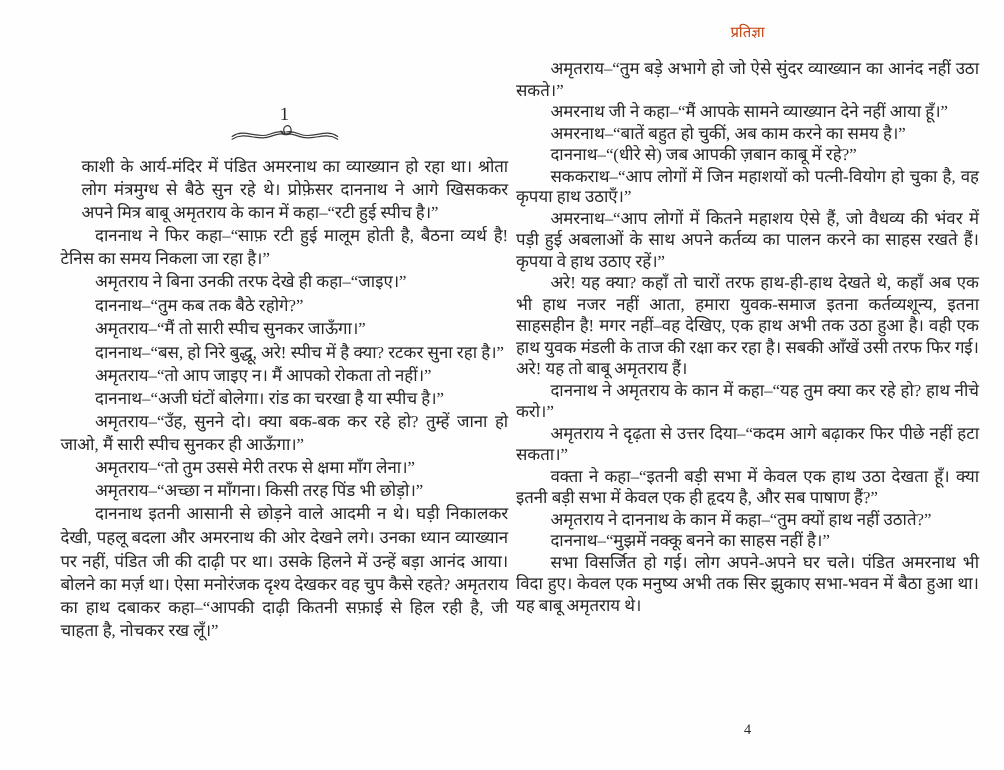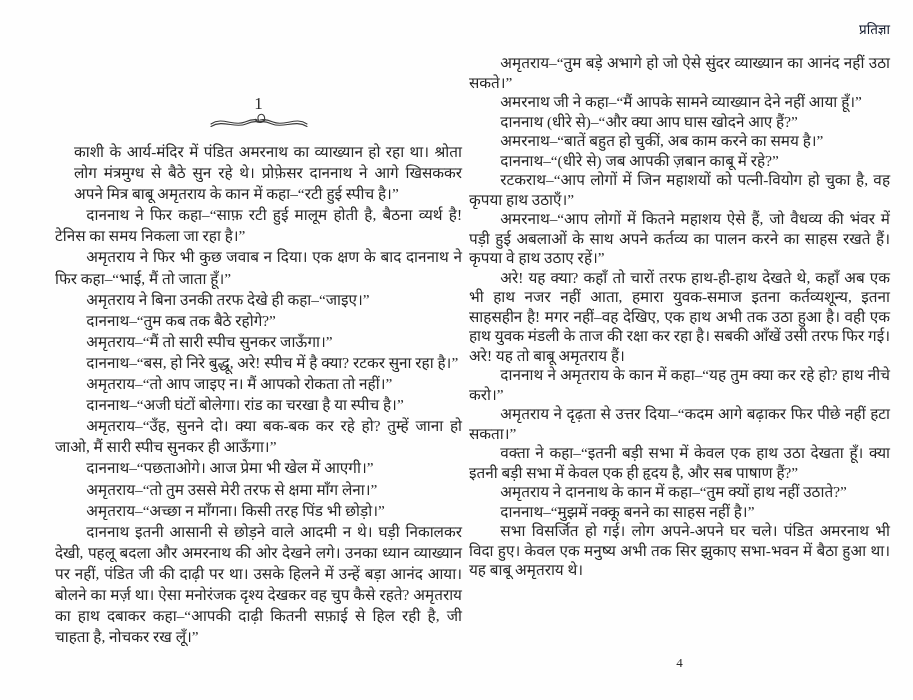--- a/index.html
+++ b/index.html
@@ -37,23 +37,23 @@
     font-size: 17px;
     line-height: 18px;
     color: #2a2a2a;
   }
   .flourish {
     display: block;
     margin: 0 auto;
     margin-top: -2px;
   }
   .running-header {
-    text-align: right;
+    text-align: center;
     font-size: 13.5px;
-    color: #0f172a;
+    color: #c2410c;
     margin-bottom: 15px;
   }
   .text-block p.para {
     margin: 0;
     text-align: justify;
     text-indent: 2.05em;
     font-size: 15.3px;
   }
   .page-left .text-block p.para { line-height: 21.1px; }
   .page-right .text-block p.para { line-height: 19.5px; }
@@ -81,44 +81,41 @@
         <path d="M3 15.5 C 15 8, 27 18, 38 13 C 43 11, 47 10, 50 11"></path>
         <path d="M99 13 C 88 5, 76 16, 65 11 C 60 9, 56 8, 52 9"></path>
         <path d="M99 15.5 C 87 8, 75 18, 64 13 C 59 11, 55 10, 52 11"></path>
         <path d="M51 10 c -4 -6, 4 -9.5, 5.5 -4 c 1.2 4.5, -6.5 7, -9 2.2"></path>
         <path d="M47.5 8.6 c 2.5 4, 8 3.4, 9.5 0"></path>
       </svg>
     </div>
     <div class="text-block">
         <p class="para no-indent">काशी के आर्य-मंदिर में पंडित अमरनाथ का व्याख्यान हो रहा था। श्रोता लोग मंत्रमुग्ध से बैठे सुन रहे थे। प्रोफ़ेसर दाननाथ ने आगे खिसककर अपने मित्र बाबू अमृतराय के कान में कहा–“रटी हुई स्पीच है।”</p>
         <p class="para">दाननाथ ने फिर कहा–“साफ़ रटी हुई मालूम होती है, बैठना व्यर्थ है! टेनिस का समय निकला जा रहा है।”</p>
-        <p class="para">अमृतराय ने फिर भी कुछ जवाब न दिया। एक क्षण के बाद दाननाथ ने फिर कहा–“भाई, मैं तो जाता हूँ।”</p>
         <p class="para">अमृतराय ने बिना उनकी तरफ देखे ही कहा–“जाइए।”</p>
         <p class="para">दाननाथ–“तुम कब तक बैठे रहोगे?”</p>
         <p class="para">अमृतराय–“मैं तो सारी स्पीच सुनकर जाऊँगा।”</p>
         <p class="para">दाननाथ–“बस, हो निरे बुद्धू, अरे! स्पीच में है क्या? रटकर सुना रहा है।”</p>
         <p class="para">अमृतराय–“तो आप जाइए न। मैं आपको रोकता तो नहीं।”</p>
         <p class="para">दाननाथ–“अजी घंटों बोलेगा। रांड का चरखा है या स्पीच है।”</p>
         <p class="para">अमृतराय–“उँह, सुनने दो। क्या बक-बक कर रहे हो? तुम्हें जाना हो जाओ, मैं सारी स्पीच सुनकर ही आऊँगा।”</p>
-        <p class="para">दाननाथ–“पछताओगे। आज प्रेमा भी खेल में आएगी।”</p>
         <p class="para">अमृतराय–“तो तुम उससे मेरी तरफ से क्षमा माँग लेना।”</p>
         <p class="para">अमृतराय–“अच्छा न माँगना। किसी तरह पिंड भी छोड़ो।”</p>
         <p class="para">दाननाथ इतनी आसानी से छोड़ने वाले आदमी न थे। घड़ी निकालकर देखी, पहलू बदला और अमरनाथ की ओर देखने लगे। उनका ध्यान व्याख्यान पर नहीं, पंडित जी की दाढ़ी पर था। उसके हिलने में उन्हें बड़ा आनंद आया। बोलने का मर्ज़ था। ऐसा मनोरंजक दृश्य देखकर वह चुप कैसे रहते? अमृतराय का हाथ दबाकर कहा–“आपकी दाढ़ी कितनी सफ़ाई से हिल रही है, जी चाहता है, नोचकर रख लूँ।”</p>
       </div>
   </section>
 
   <section class="page page-right">
     <div class="running-header">प्रतिज्ञा</div>
     <div class="text-block">
         <p class="para">अमृतराय–“तुम बड़े अभागे हो जो ऐसे सुंदर व्याख्यान का आनंद नहीं उठा सकते।”</p>
         <p class="para">अमरनाथ जी ने कहा–“मैं आपके सामने व्याख्यान देने नहीं आया हूँ।”</p>
-        <p class="para">दाननाथ (धीरे से)–“और क्या आप घास खोदने आए हैं?”</p>
         <p class="para">अमरनाथ–“बातें बहुत हो चुकीं, अब काम करने का समय है।”</p>
         <p class="para">दाननाथ–“(धीरे से) जब आपकी ज़बान काबू में रहे?”</p>
-        <p class="para">रटकराथ–“आप लोगों में जिन महाशयों को पत्नी-वियोग हो चुका है, वह कृपया हाथ उठाएँ।”</p>
+        <p class="para">सककराथ–“आप लोगों में जिन महाशयों को पत्नी-वियोग हो चुका है, वह कृपया हाथ उठाएँ।”</p>
         <p class="para">अमरनाथ–“आप लोगों में कितने महाशय ऐसे हैं, जो वैधव्य की भंवर में पड़ी हुई अबलाओं के साथ अपने कर्तव्य का पालन करने का साहस रखते हैं। कृपया वे हाथ उठाए रहें।”</p>
         <p class="para">अरे! यह क्या? कहाँ तो चारों तरफ हाथ-ही-हाथ देखते थे, कहाँ अब एक भी हाथ नजर नहीं आता, हमारा युवक-समाज इतना कर्तव्यशून्य, इतना साहसहीन है! मगर नहीं–वह देखिए, एक हाथ अभी तक उठा हुआ है। वही एक हाथ युवक मंडली के ताज की रक्षा कर रहा है। सबकी आँखें उसी तरफ फिर गई। अरे! यह तो बाबू अमृतराय हैं।</p>
         <p class="para">दाननाथ ने अमृतराय के कान में कहा–“यह तुम क्या कर रहे हो? हाथ नीचे करो।”</p>
         <p class="para">अमृतराय ने दृढ़ता से उत्तर दिया–“कदम आगे बढ़ाकर फिर पीछे नहीं हटा सकता।”</p>
         <p class="para">वक्ता ने कहा–“इतनी बड़ी सभा में केवल एक हाथ उठा देखता हूँ। क्या इतनी बड़ी सभा में केवल एक ही हृदय है, और सब पाषाण हैं?”</p>
         <p class="para">अमृतराय ने दाननाथ के कान में कहा–“तुम क्यों हाथ नहीं उठाते?”</p>
         <p class="para">दाननाथ–“मुझमें नक्कू बनने का साहस नहीं है।”</p>
         <p class="para">सभा विसर्जित हो गई। लोग अपने-अपने घर चले। पंडित अमरनाथ भी विदा हुए। केवल एक मनुष्य अभी तक सिर झुकाए सभा-भवन में बैठा हुआ था। यह बाबू अमृतराय थे।</p>
       </div>
   </section>

